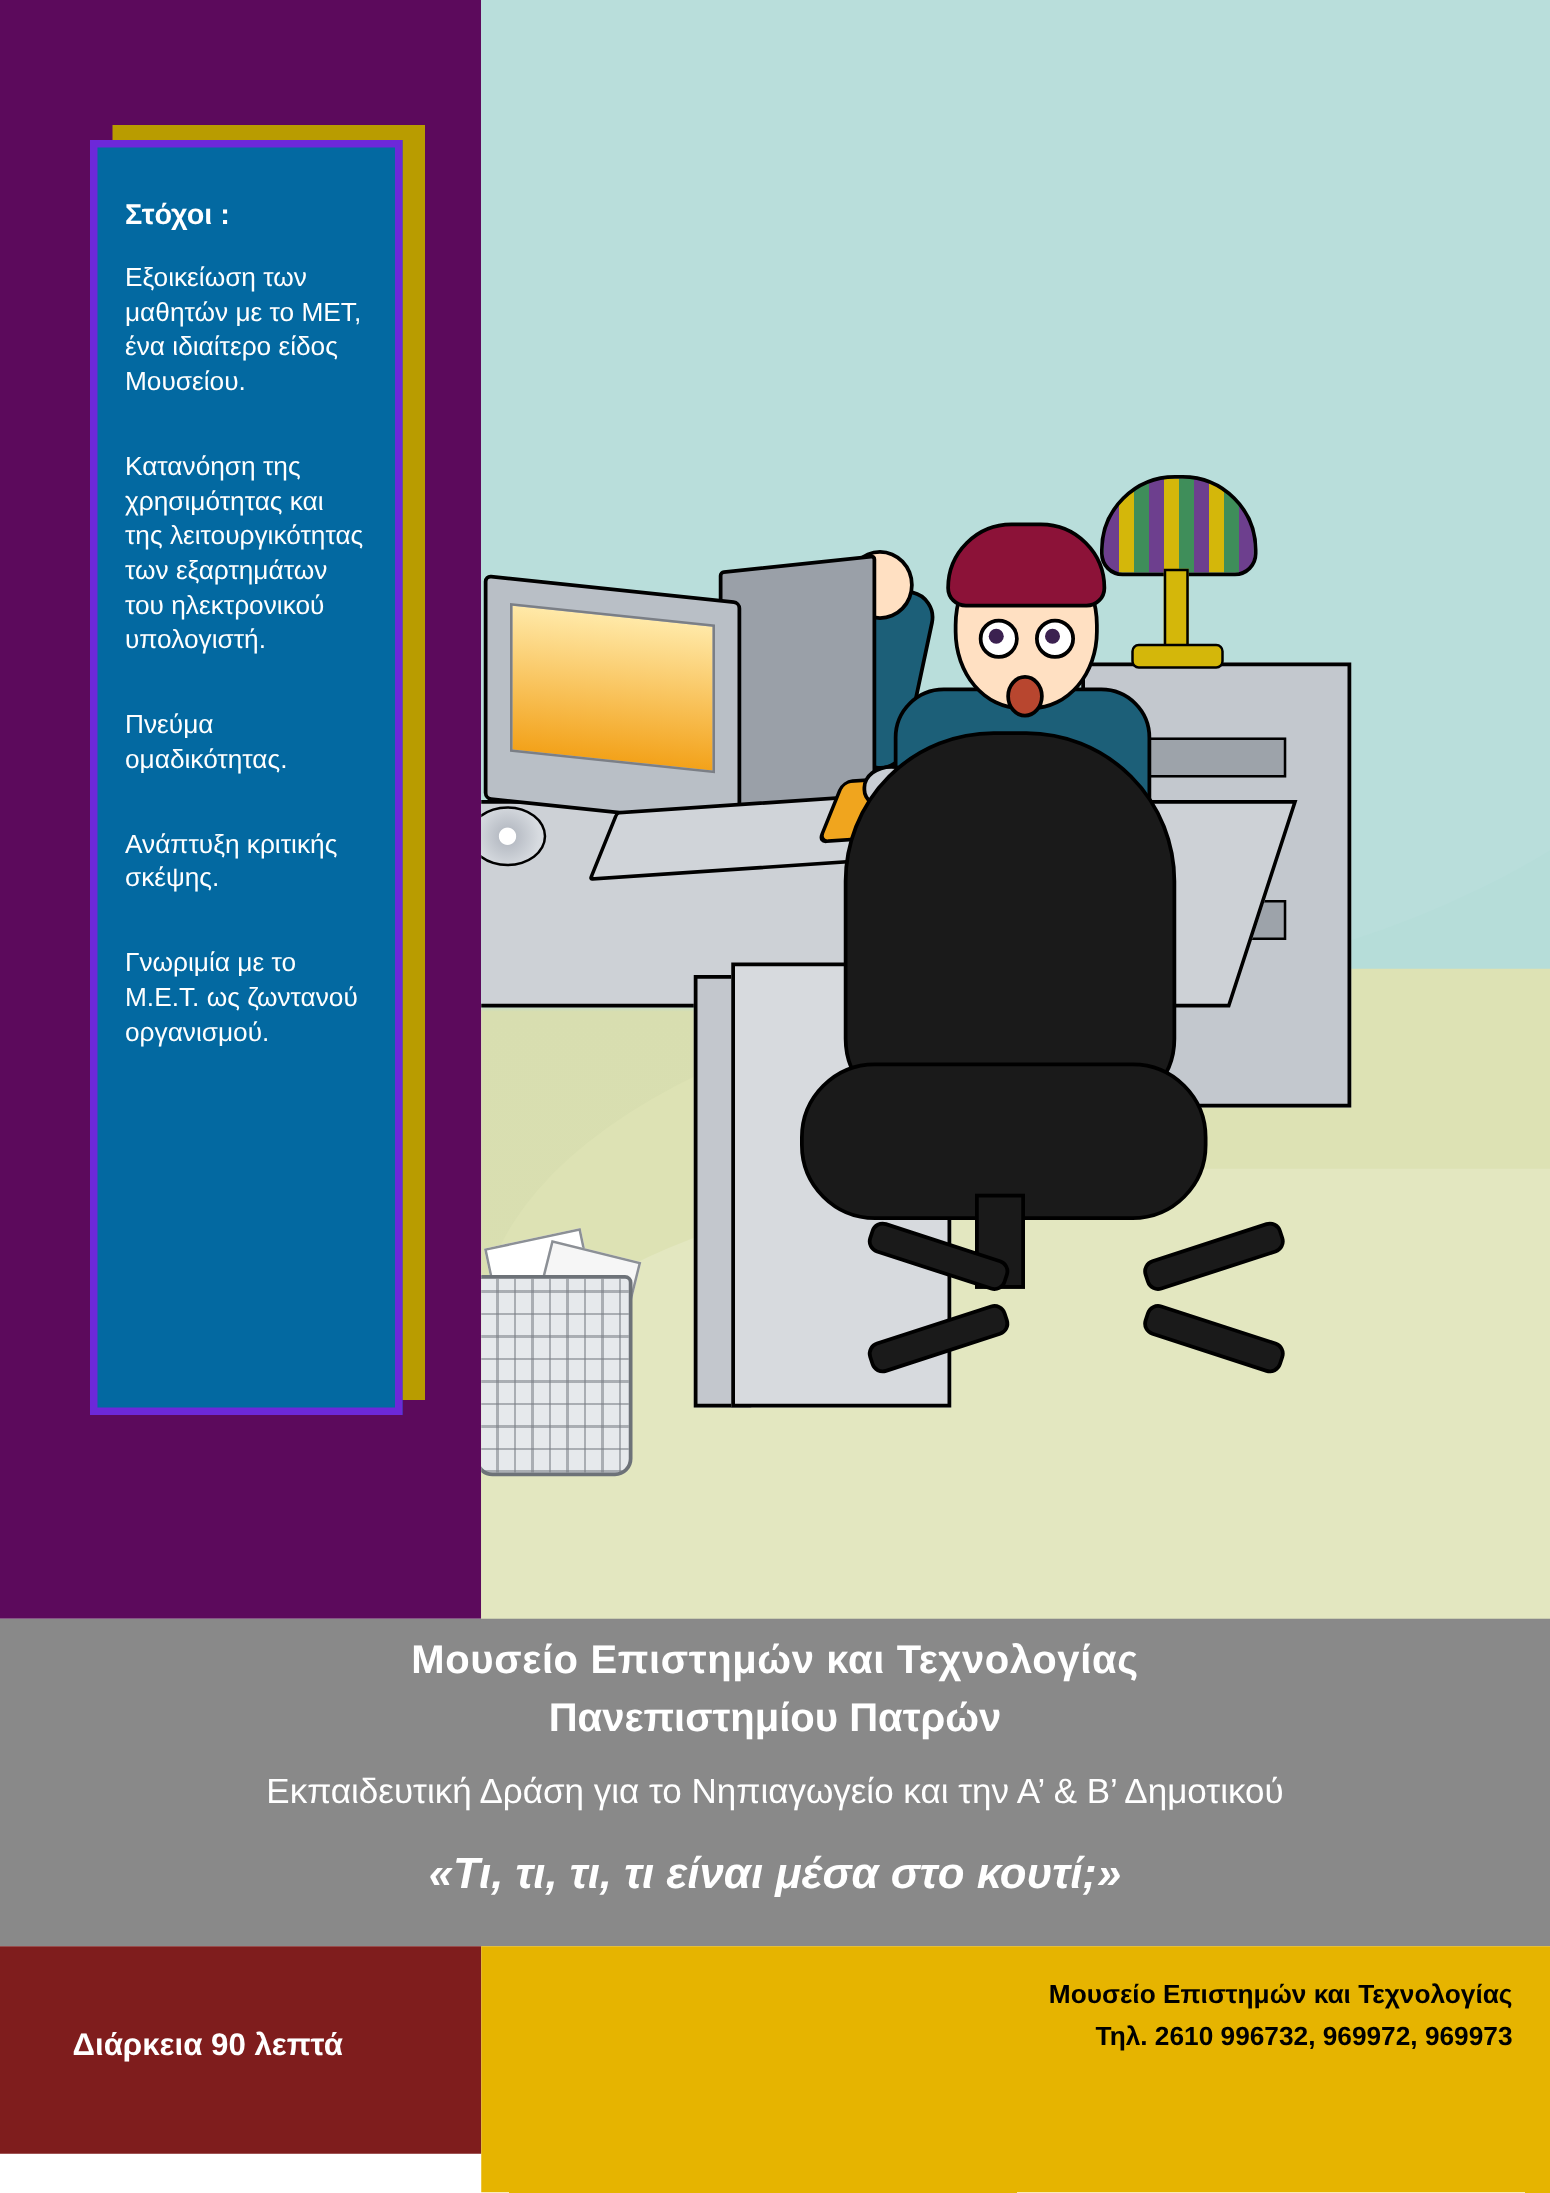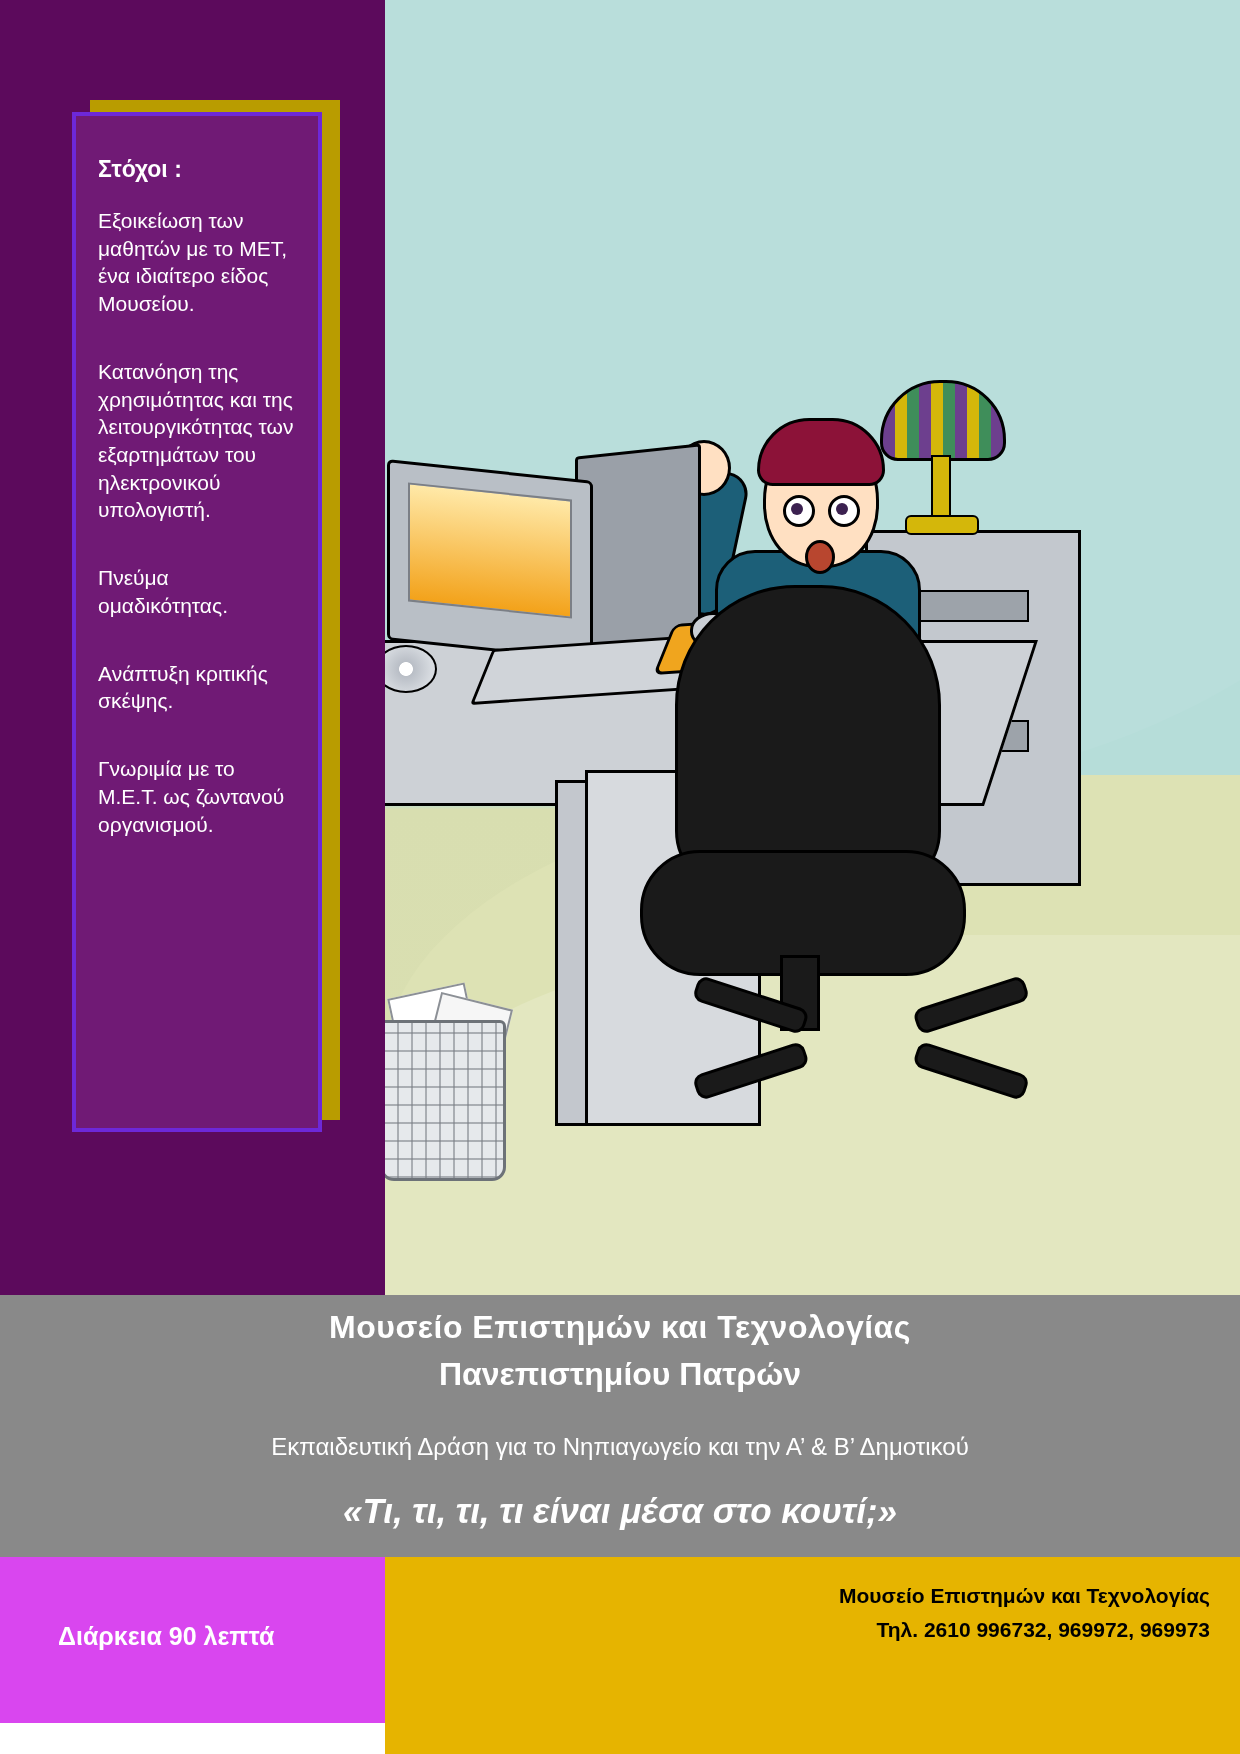--- a/index.html
+++ b/index.html
@@ -90,22 +90,22 @@
     left: 90px; top: 100px;
     width: 250px;
     height: 1020px;
     background: #b99c00;
   }
   .goals-box {
     position: absolute;
     left: 72px; top: 112px;
     width: 250px;
     height: 1020px;
-    background: #701a75;
-    border: 4px solid #6d28d9;
+    background: #0369a1;
+    border: 6px solid #6d28d9;
     box-sizing: border-box;
     padding: 40px 22px 10px 22px;
     color: #ffffff;
   }
   .goals-title {
     font-size: 23px;
     font-weight: bold;
     margin-bottom: 24px;
   }
   .goals-item {
@@ -129,43 +129,43 @@
     font-weight: bold;
     padding-top: 14px;
     letter-spacing: 0.5px;
   }
   .band-title2 {
     font-size: 32px;
     font-weight: bold;
     margin-top: 10px;
   }
   .band-sub {
-    font-size: 24px;
-    margin-top: 40px;
+    font-size: 28px;
+    margin-top: 24px;
   }
   .band-quote {
     font-size: 35px;
     font-weight: bold;
     font-style: italic;
     margin-top: 30px;
   }
 
   
   .bottom-bar {
     position: absolute;
     left: 0; top: 1557px;
     width: 1240px;
     height: 197px;
   }
   .bottom-purple {
     position: absolute;
     left: 0; top: 0;
     width: 385px;
     height: 166px;
-    background: #d946ef;
+    background: #7f1d1d;
     color: #ffffff;
   }
   .duration {
     position: absolute;
     left: 58px; top: 65px;
     font-size: 25px;
     font-weight: bold;
   }
   .bottom-yellow {
     position: absolute;

